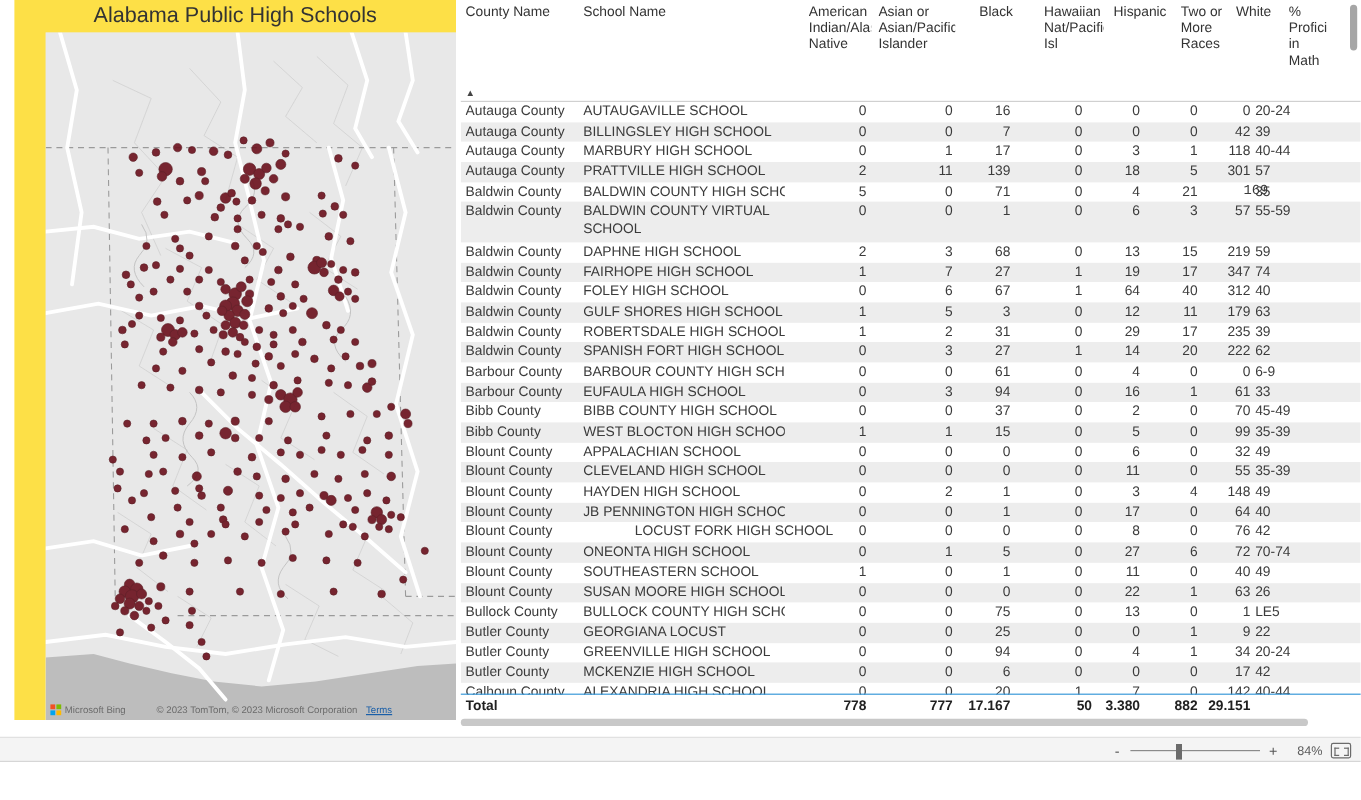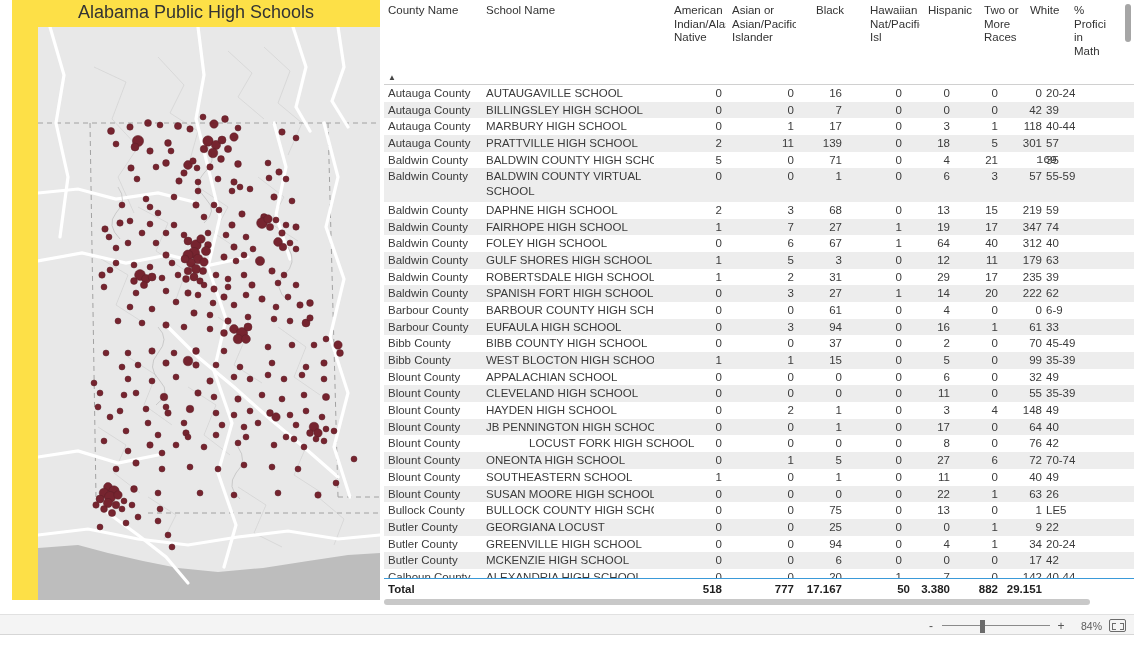--- a/index.html
+++ b/index.html
@@ -598,20 +598,35 @@
             <circle cx="96" cy="462" r="3.4"></circle>
               <circle cx="120" cy="466" r="3"></circle>
             <circle cx="162" cy="466" r="3"></circle>
               <circle cx="196" cy="468" r="3"></circle>
             <circle cx="240" cy="466" r="3"></circle>
               <circle cx="280" cy="468" r="3.2"></circle>
             <circle cx="298" cy="456" r="3"></circle>
               <circle cx="316" cy="432" r="3"></circle>
           </g>
         </svg>
+        <div id="map-footer">
+          <span class="bing-logo">
+            <span class="bing-squares">
+                <i></i>
+                <i></i>
+                <i></i>
+                <i></i>
+              </span>
+            <span class="bing-text">Microsoft Bing</span>
+          </span>
+          <span id="map-attrib">
+            <span>© 2023 TomTom, © 2023 Microsoft Corporation</span>
+            <span id="map-terms">Terms</span>
+          </span>
+        </div>
       </div>
     </div>
 
     <div id="table-visual">
 
       <div id="table-head">
         <div class="thead-row" id="thead-row">
             <div class="th" style="left: 4px; width: 96px;">County Name</div>
             <div class="th" style="left: 102px; width: 168px;">School Name</div>
             <div class="th num" style="left: 290px; width: 52px;">American Indian/Alaska Native</div>
@@ -978,21 +993,21 @@
               <div class="cell txt" style="left: 662px; width: 40px;">40-44</div>
             </div>
           </div>
       </div>
 
       <div id="row-divider"></div>
 
       <div id="total-row">
           <div class="cell txt" style="left: 4px; width: 96px;">Total</div>
           <div class="cell txt" style="left: 102px; width: 168px;"></div>
-          <div class="cell num" style="left: 276px; width: 62px;">518</div>
+          <div class="cell num" style="left: 276px; width: 62px;">778</div>
           <div class="cell num" style="left: 344px; width: 66px;">777</div>
           <div class="cell num" style="left: 414px; width: 44px;">17.167</div>
           <div class="cell num" style="left: 470px; width: 56px;">50</div>
           <div class="cell num" style="left: 522px; width: 44px;">3.380</div>
           <div class="cell num" style="left: 570px; width: 44px;">882</div>
           <div class="cell num" style="left: 618px; width: 40px;">29.151</div>
           <div class="cell txt" style="left: 662px; width: 40px;"></div>
         </div>
 
       <div id="hscroll">

